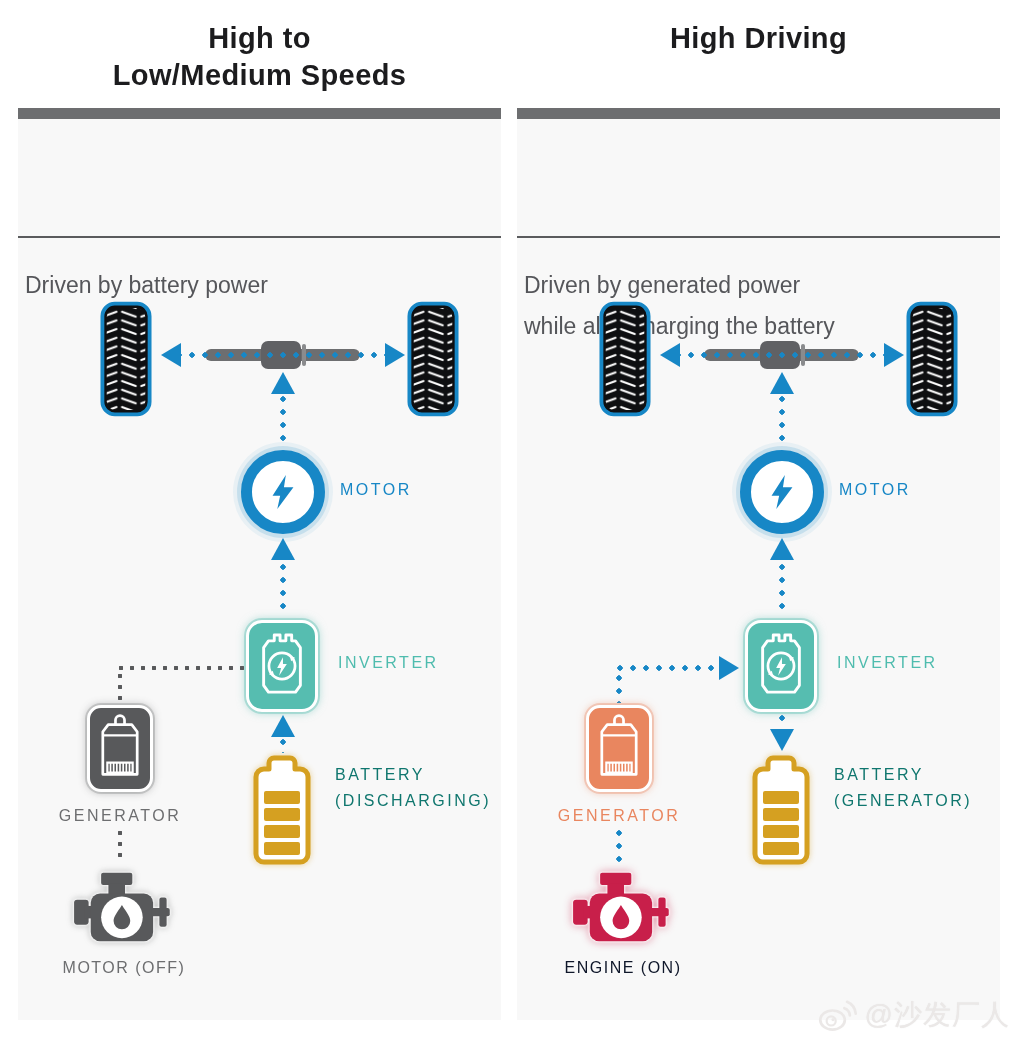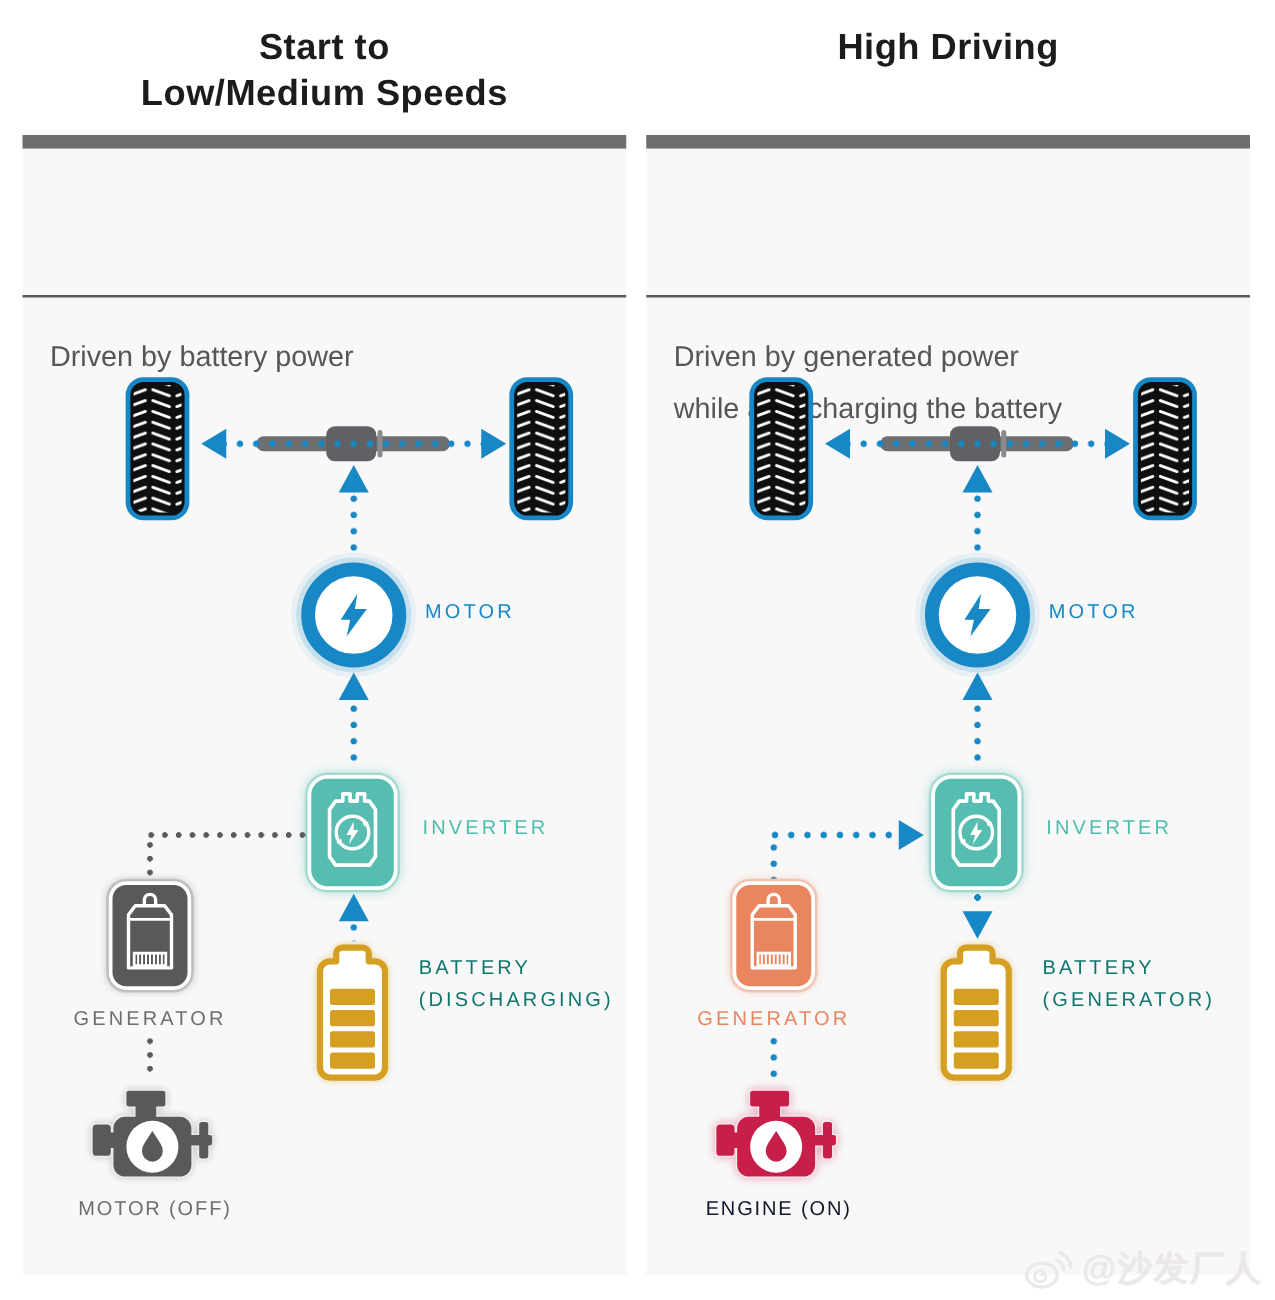--- a/index.html
+++ b/index.html
@@ -11,21 +11,21 @@
   .panel.p0{left:18px;}
   .panel.p1{left:517px;}
 
   .title{position:absolute;top:20px;left:0;width:100%;margin:0;text-align:center;
     font-size:29px;font-weight:bold;color:#1c1c1e;line-height:37px;letter-spacing:0.4px;}
   .title span{display:block;}
 
   .bar{position:absolute;top:108px;left:0;width:100%;height:11px;background:#6d6e70;}
   .bodybg{position:absolute;top:119px;left:0;width:100%;height:901px;background:#f8f8f8;}
 
-  .subtitle{position:absolute;top:146px;left:22px;right:8px;
+  .subtitle{position:absolute;top:146px;left:7px;right:8px;
     font-size:23px;color:#55565a;line-height:41px;font-weight:400;}
 
   .divider{position:absolute;top:117px;left:0;width:100%;height:2px;background:#5a5b5d;}
 
   .diagram{position:absolute;top:119px;left:0;width:483px;height:782px;}
 
   
   .dots{position:absolute;}
   .hd{height:6px;background-repeat:repeat-x;}
   .vd{width:6px;background-repeat:repeat-y;}
@@ -79,39 +79,39 @@
   .motor-l{left:322px;top:242px;color:#1787c6;}
   .inv-l{left:320px;top:415px;color:#4fbcae;}
   .gen-l{left:2px;top:568px;width:200px;text-align:center;color:#6d6e70;}
   .p1 .gen-l{color:#e9865f;}
   .eng-l{left:0;top:720px;width:212px;text-align:center;color:#6d6e70;letter-spacing:1.5px;}
   .p1 .eng-l{color:#0f172a;}
   .bat-l{left:317px;top:524px;color:#0f766e;line-height:26px;}
   .bat-l div{white-space:nowrap;}
 
   .watermark{position:absolute;right:10px;bottom:6px;display:flex;align-items:center;gap:7px;
-    color:rgba(234,231,230,.97);font-size:28px;font-weight:700;letter-spacing:1px;
+    color:rgba(234,231,230,.97);font-size:28px;font-weight:400;letter-spacing:1px;
     text-shadow:0 0 1px rgba(190,188,188,.35);}
   .hiddefs{position:absolute;width:0;height:0;}
 </style>
 </head>
 <body>
 
 <svg class="hiddefs" aria-hidden="true">
   <defs>
     <pattern id="tread" width="40" height="9" patternUnits="userSpaceOnUse">
       <rect width="40" height="9" fill="#0e0f11"></rect>
       <path d="M3 7 L17 2 M23 2 L37 7" stroke="#ffffff" stroke-width="2.3" stroke-linecap="round"></path>
     </pattern>
   </defs>
 </svg>
 
 <section class="panel p0">
   <h2 class="title">
-    <span>Start to</span>
+    <span>High to</span>
     <span>Low/Medium Speeds</span>
   </h2>
   <div class="bar"></div>
   <div class="bodybg">
     <div class="subtitle">
       <div>Driven by battery power</div>
       <div></div>
     </div>
     <div class="divider"></div>
 

